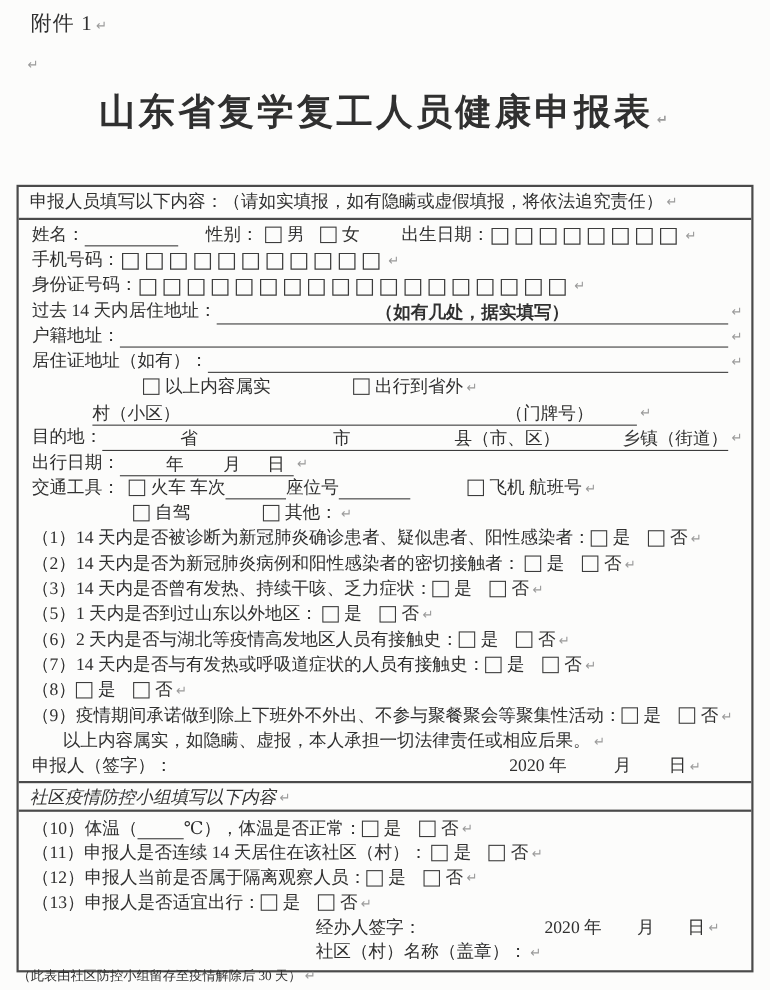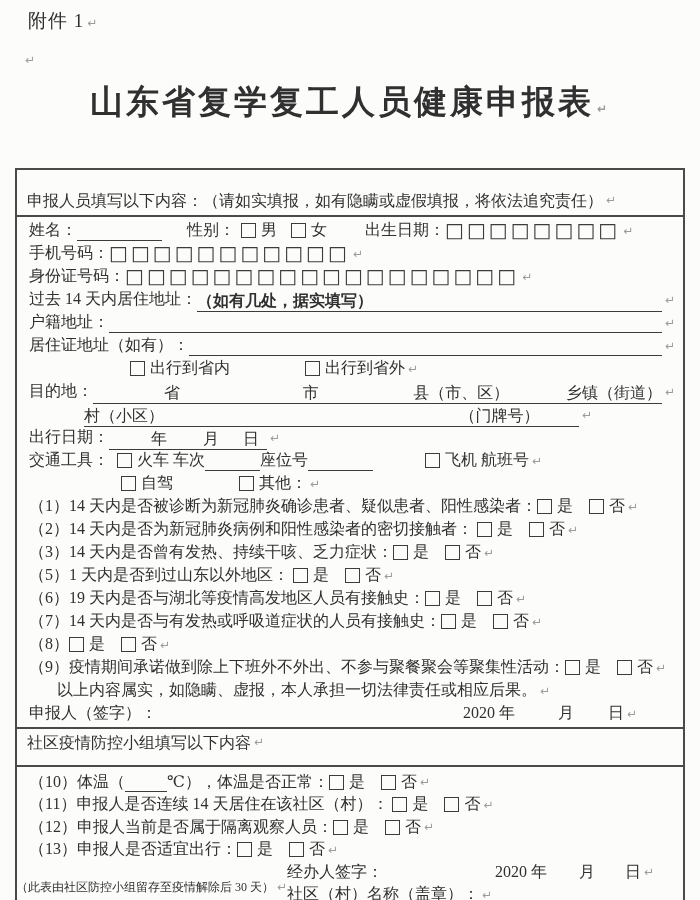--- a/index.html
+++ b/index.html
@@ -8,34 +8,34 @@
     background:#f4f4f2;
     font-family:"Liberation Serif","DejaVu Serif",serif;
     color:#303030;
   }
   .sheet{position:relative;width:700px;height:900px;background:#fcfcfb;}
   .attachment{position:absolute;left:28px;top:8px;font-size:19px;font-weight:normal;letter-spacing:1px;}
   .stray-pm{position:absolute;left:22px;top:50px;}
   .stray-pm::after,.pm-inline::after{content:"↵";color:#9b9b9b;font-size:12px;margin-left:3px;font-family:"DejaVu Sans",sans-serif;}
   .title{position:absolute;left:0;right:0;top:80px;text-align:center;font-size:33px;font-weight:bold;letter-spacing:3px;white-space:pre;}
   .tbl{position:absolute;left:15px;top:168px;width:666px;border:2px solid #4a4a4a;background:#fcfcfb;}
-  .hdr-row{border-bottom:2px solid #4a4a4a;padding:20px 6px 4px 10px;font-size:16px;line-height:21px;display:flex;align-items:center;}
-  .hdr2-row{border-top:2px solid #4a4a4a;border-bottom:2px solid #4a4a4a;padding:3px 6px 12px 10px;font-size:16px;line-height:21px;display:flex;align-items:center;}
+  .hdr-row{border-bottom:2px solid #4a4a4a;padding:3px 6px 4px 10px;font-size:16px;line-height:21px;display:flex;align-items:center;}
+  .hdr2-row{border-top:2px solid #4a4a4a;border-bottom:2px solid #4a4a4a;padding:3px 6px 0 10px;font-size:16px;line-height:21px;display:flex;align-items:center;font-style:italic;}
   .body1{padding:2px 8px 2px 12px;}
   .body2{padding:4px 8px 5px 12px;}
   .ln{display:flex;align-items:center;height:23px;font-size:16px;white-space:pre;}
   .body2 .ln{height:22.5px;}
   .ln.pm::after{content:"↵";color:#9b9b9b;font-size:12px;margin-left:3px;font-family:"DejaVu Sans",sans-serif;flex:none;}
   .sp{display:inline-block;flex:none;}
   .b{font-weight:bold;}
   .cb{width:13px;height:13px;border:1.6px solid #3c3c3c;display:inline-block;flex:none;margin-right:5px;background:#fcfcfb;}
   .blank{display:inline-block;flex:none;height:15px;border-bottom:1.6px solid #3c3c3c;transform:translateY(2px);}
   .fill{flex:1;height:15px;border-bottom:1.6px solid #3c3c3c;transform:translateY(2px);display:flex;align-items:flex-end;}
   .ulr{border-bottom:1.6px solid #3c3c3c;transform:translateY(2px);height:19px;display:flex;align-items:center;}
-  .ulr.grow{flex:1;}
+  .ulr.grow{flex:1;justify-content:center;}
   .boxes{font-family:"DejaVu Sans",sans-serif;font-size:20px;letter-spacing:3px;color:#3c3c3c;line-height:20px;transform:translateY(-1px);}
   .footer{position:absolute;left:16px;top:879px;font-size:12px;white-space:pre;}
   .yn{display:flex;align-items:center;flex:none;}
 </style>
 </head>
 <body>
 
 <div class="sheet">
 
   <div class="attachment pm-inline">附件 1</div>
@@ -89,51 +89,51 @@
       </div>
 
       <div class="ln pm">
         <span>居住证地址（如有）：</span>
         <span class="fill"></span>
       </div>
 
       <div class="ln pm">
         <i class="sp" style="width:101px"></i>
         <span class="cb"></span>
-        <span>出行到省内</span>
+        <span>以上内容属实</span>
         <i class="sp" style="width:75px"></i>
         <span class="cb"></span>
         <span>出行到省外</span>
+      </div>
+
+      <div class="ln pm">
+        <i class="sp" style="width:55px"></i>
+        <span class="ulr" style="width:495px">
+          <span>村（小区）</span>
+          <i class="sp" style="flex:3 1 0"></i>
+          <span>（门牌号）</span>
+          <i class="sp" style="flex:0.4 1 0"></i>
+        </span>
       </div>
 
       <div class="ln pm">
         <span>目的地：</span>
         <span class="ulr grow">
           <i class="sp" style="flex:0.75 1 0"></i>
           <span>省</span>
           <i class="sp" style="flex:1.3 1 0"></i>
           <span>市</span>
           <i class="sp" style="flex:1.0 1 0"></i>
           <span>县（市、区）</span>
           <i class="sp" style="flex:0.6 1 0"></i>
           <span>乡镇（街道）</span>
         </span>
       </div>
 
       <div class="ln pm">
-        <i class="sp" style="width:55px"></i>
-        <span class="ulr" style="width:495px">
-          <span>村（小区）</span>
-          <i class="sp" style="flex:3 1 0"></i>
-          <span>（门牌号）</span>
-          <i class="sp" style="flex:0.4 1 0"></i>
-        </span>
-      </div>
-
-      <div class="ln pm">
         <span>出行日期：</span>
         <span class="ulr" style="width:158px">
           <i class="sp" style="width:42px"></i>
           <span>年</span>
           <i class="sp" style="width:36px"></i>
           <span>月</span>
           <i class="sp" style="width:24px"></i>
           <span>日</span>
         </span>
       </div>
@@ -170,21 +170,21 @@
       </div>
       <div class="ln pm">
         <span>（3）</span><span>14 天内是否曾有发热、持续干咳、乏力症状：</span>
         <span class="yn"><span class="cb"></span><span>是</span><i class="sp" style="width:16px"></i><span class="cb"></span><span>否</span></span>
       </div>
       <div class="ln pm">
         <span>（5）</span><span>1 天内是否到过山东以外地区： </span>
         <span class="yn"><span class="cb"></span><span>是</span><i class="sp" style="width:16px"></i><span class="cb"></span><span>否</span></span>
       </div>
       <div class="ln pm">
-        <span>（6）</span><span>19 天内是否与湖北等疫情高发地区人员有接触史：</span>
+        <span>（6）</span><span>2 天内是否与湖北等疫情高发地区人员有接触史：</span>
         <span class="yn"><span class="cb"></span><span>是</span><i class="sp" style="width:16px"></i><span class="cb"></span><span>否</span></span>
       </div>
       <div class="ln pm">
         <span>（7）</span><span>14 天内是否与有发热或呼吸道症状的人员有接触史：</span>
         <span class="yn"><span class="cb"></span><span>是</span><i class="sp" style="width:16px"></i><span class="cb"></span><span>否</span></span>
       </div>
       <div class="ln pm">
         <span>（8）</span>
         <span class="yn"><span class="cb"></span><span>是</span><i class="sp" style="width:16px"></i><span class="cb"></span><span>否</span></span>
       </div>

